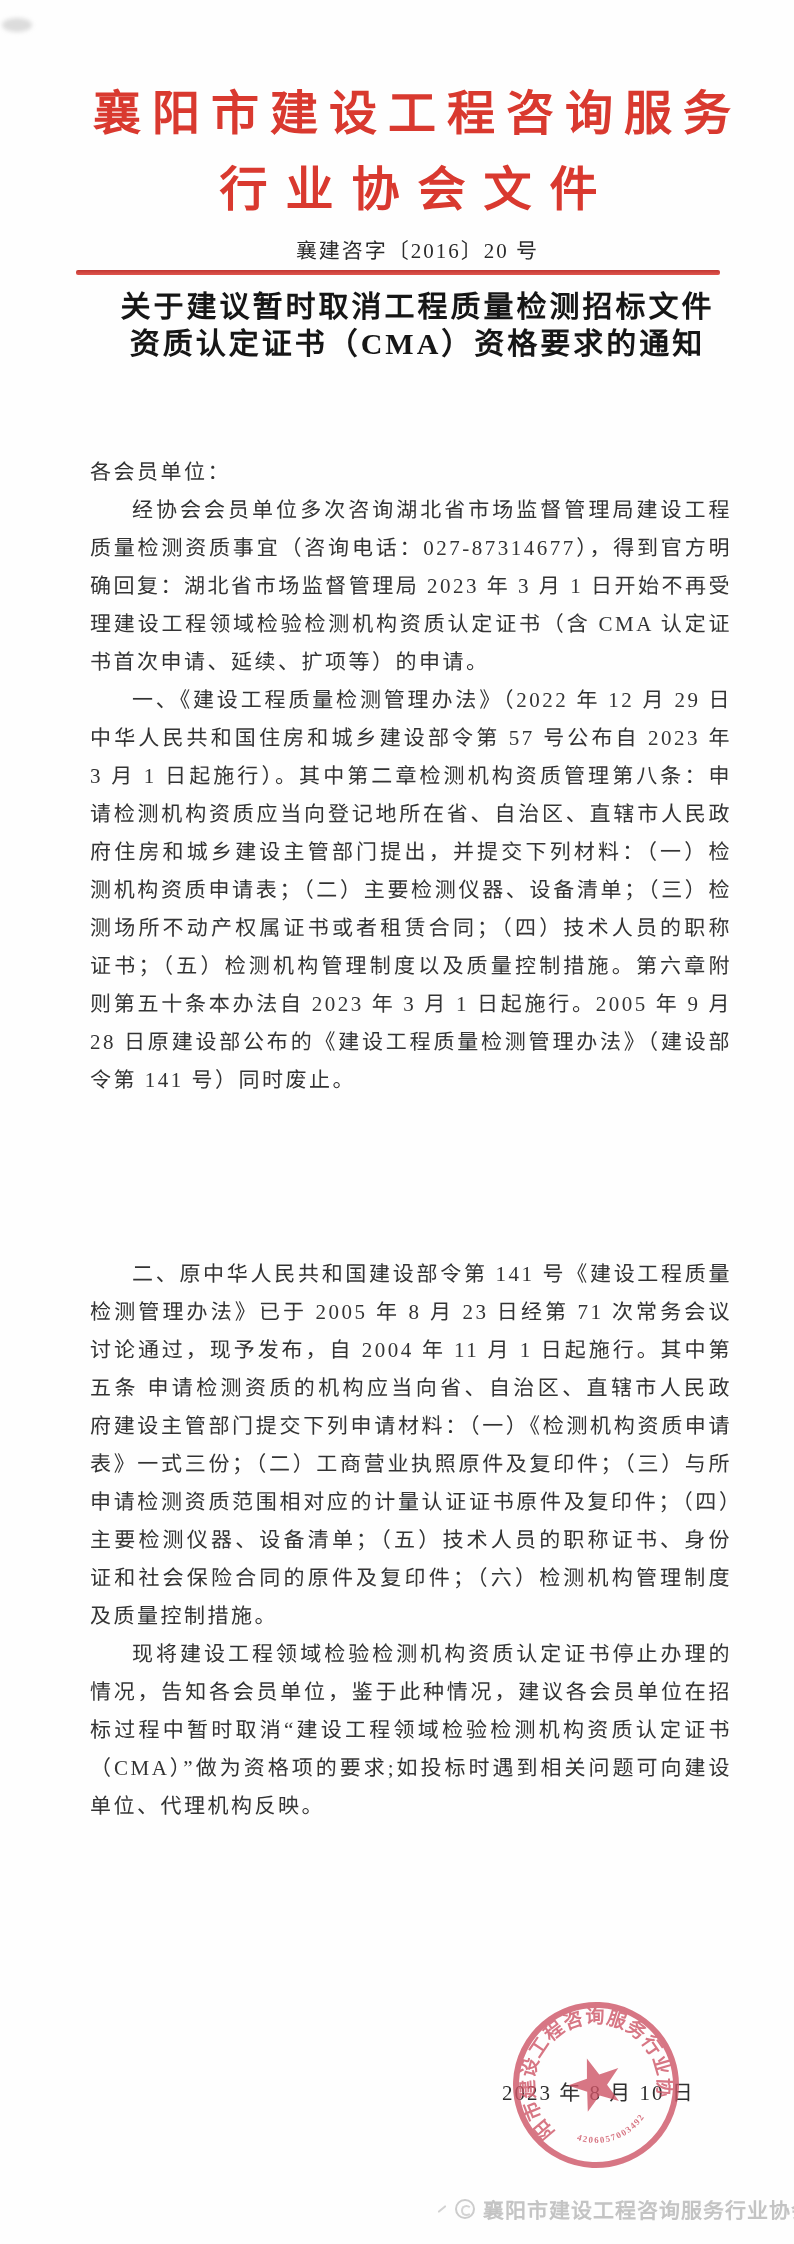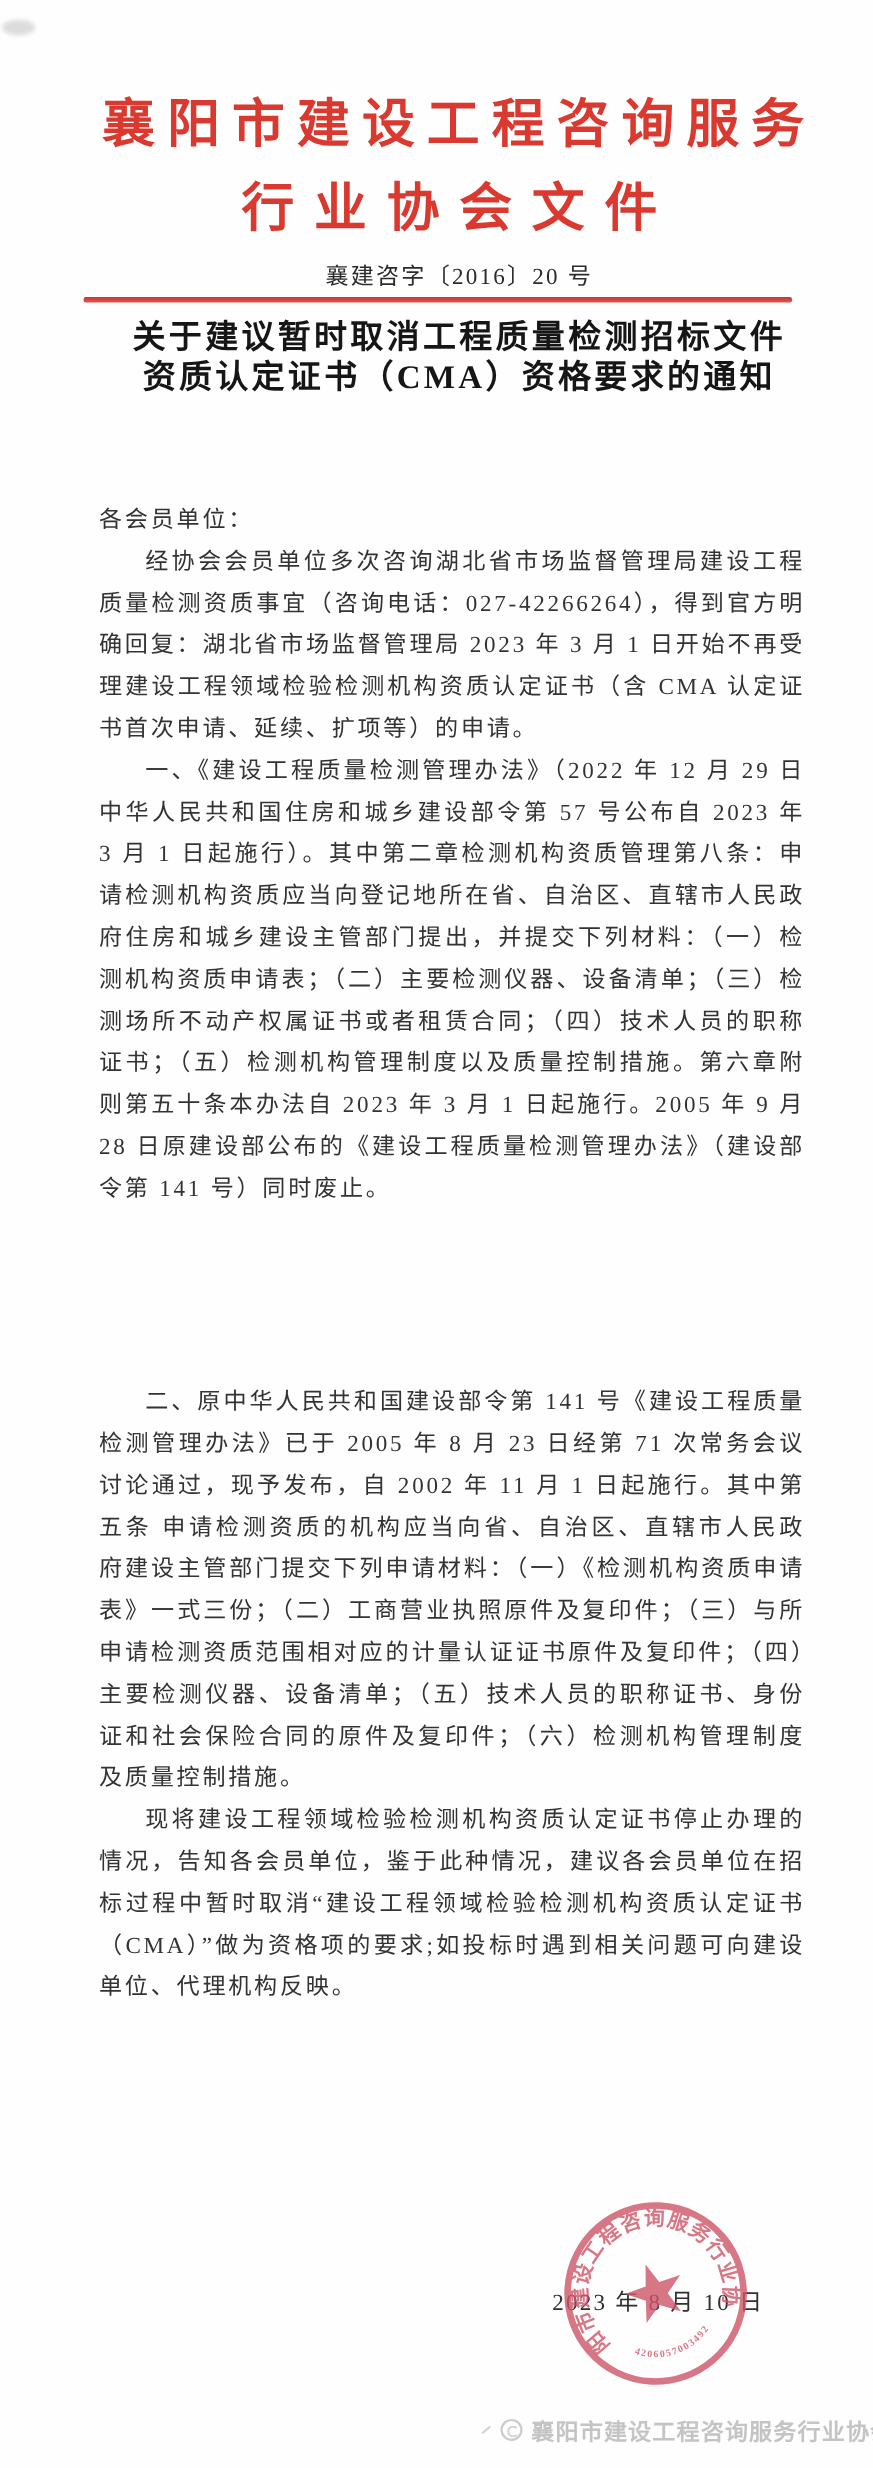--- a/index.html
+++ b/index.html
@@ -101,23 +101,23 @@
 
   <div class="red-rule"></div>
 
   <div class="doc-title">
     <span>关于建议暂时取消工程质量检测招标文件</span>
     <span>资质认定证书（CMA）资格要求的通知</span>
   </div>
 
   <div class="doc-body">
     <p class="salutation">各会员单位：</p>
-    <p>经协会会员单位多次咨询湖北省市场监督管理局建设工程质量检测资质事宜（咨询电话：027-42266264），得到官方明确回复：湖北省市场监督管理局 2023 年 3 月 1 日开始不再受理建设工程领域检验检测机构资质认定证书（含 CMA 认定证书首次申请、延续、扩项等）的申请。</p>
+    <p>经协会会员单位多次咨询湖北省市场监督管理局建设工程质量检测资质事宜（咨询电话：027-87314677），得到官方明确回复：湖北省市场监督管理局 2023 年 3 月 1 日开始不再受理建设工程领域检验检测机构资质认定证书（含 CMA 认定证书首次申请、延续、扩项等）的申请。</p>
     <p>一、《建设工程质量检测管理办法》（2022 年 12 月 29 日中华人民共和国住房和城乡建设部令第 57 号公布自 2023 年 3 月 1 日起施行）。其中第二章检测机构资质管理第八条：申请检测机构资质应当向登记地所在省、自治区、直辖市人民政府住房和城乡建设主管部门提出，并提交下列材料：（一）检测机构资质申请表；（二）主要检测仪器、设备清单；（三）检测场所不动产权属证书或者租赁合同；（四）技术人员的职称证书；（五）检测机构管理制度以及质量控制措施。第六章附则第五十条本办法自 2023 年 3 月 1 日起施行。2005 年 9 月 28 日原建设部公布的《建设工程质量检测管理办法》（建设部令第 141 号）同时废止。</p>
-    <p class="gap-before">二、原中华人民共和国建设部令第 141 号《建设工程质量检测管理办法》已于 2005 年 8 月 23 日经第 71 次常务会议讨论通过，现予发布，自 2002 年 11 月 1 日起施行。其中第五条 申请检测资质的机构应当向省、自治区、直辖市人民政府建设主管部门提交下列申请材料：（一）《检测机构资质申请表》一式三份；（二）工商营业执照原件及复印件；（三）与所申请检测资质范围相对应的计量认证证书原件及复印件；（四）主要检测仪器、设备清单；（五）技术人员的职称证书、身份证和社会保险合同的原件及复印件；（六）检测机构管理制度及质量控制措施。</p>
+    <p class="gap-before">二、原中华人民共和国建设部令第 141 号《建设工程质量检测管理办法》已于 2005 年 8 月 23 日经第 71 次常务会议讨论通过，现予发布，自 2004 年 11 月 1 日起施行。其中第五条 申请检测资质的机构应当向省、自治区、直辖市人民政府建设主管部门提交下列申请材料：（一）《检测机构资质申请表》一式三份；（二）工商营业执照原件及复印件；（三）与所申请检测资质范围相对应的计量认证证书原件及复印件；（四）主要检测仪器、设备清单；（五）技术人员的职称证书、身份证和社会保险合同的原件及复印件；（六）检测机构管理制度及质量控制措施。</p>
     <p>现将建设工程领域检验检测机构资质认定证书停止办理的情况，告知各会员单位，鉴于此种情况，建议各会员单位在招标过程中暂时取消“建设工程领域检验检测机构资质认定证书（CMA）”做为资格项的要求;如投标时遇到相关问题可向建设单位、代理机构反映。</p>
   </div>
 
   <div class="doc-date">2023 年 8 月 10 日</div>
 
   <svg class="seal" viewBox="0 0 180 180">
     <defs>
       <path id="sealTopArc" d="M 39.2 125.6 A 62 62 0 1 1 140.8 125.6" fill="none"></path>
       <path id="sealBottomArc" d="M 52.7 134.4 A 58 58 0 0 0 127.3 134.4" fill="none"></path>
     </defs>

